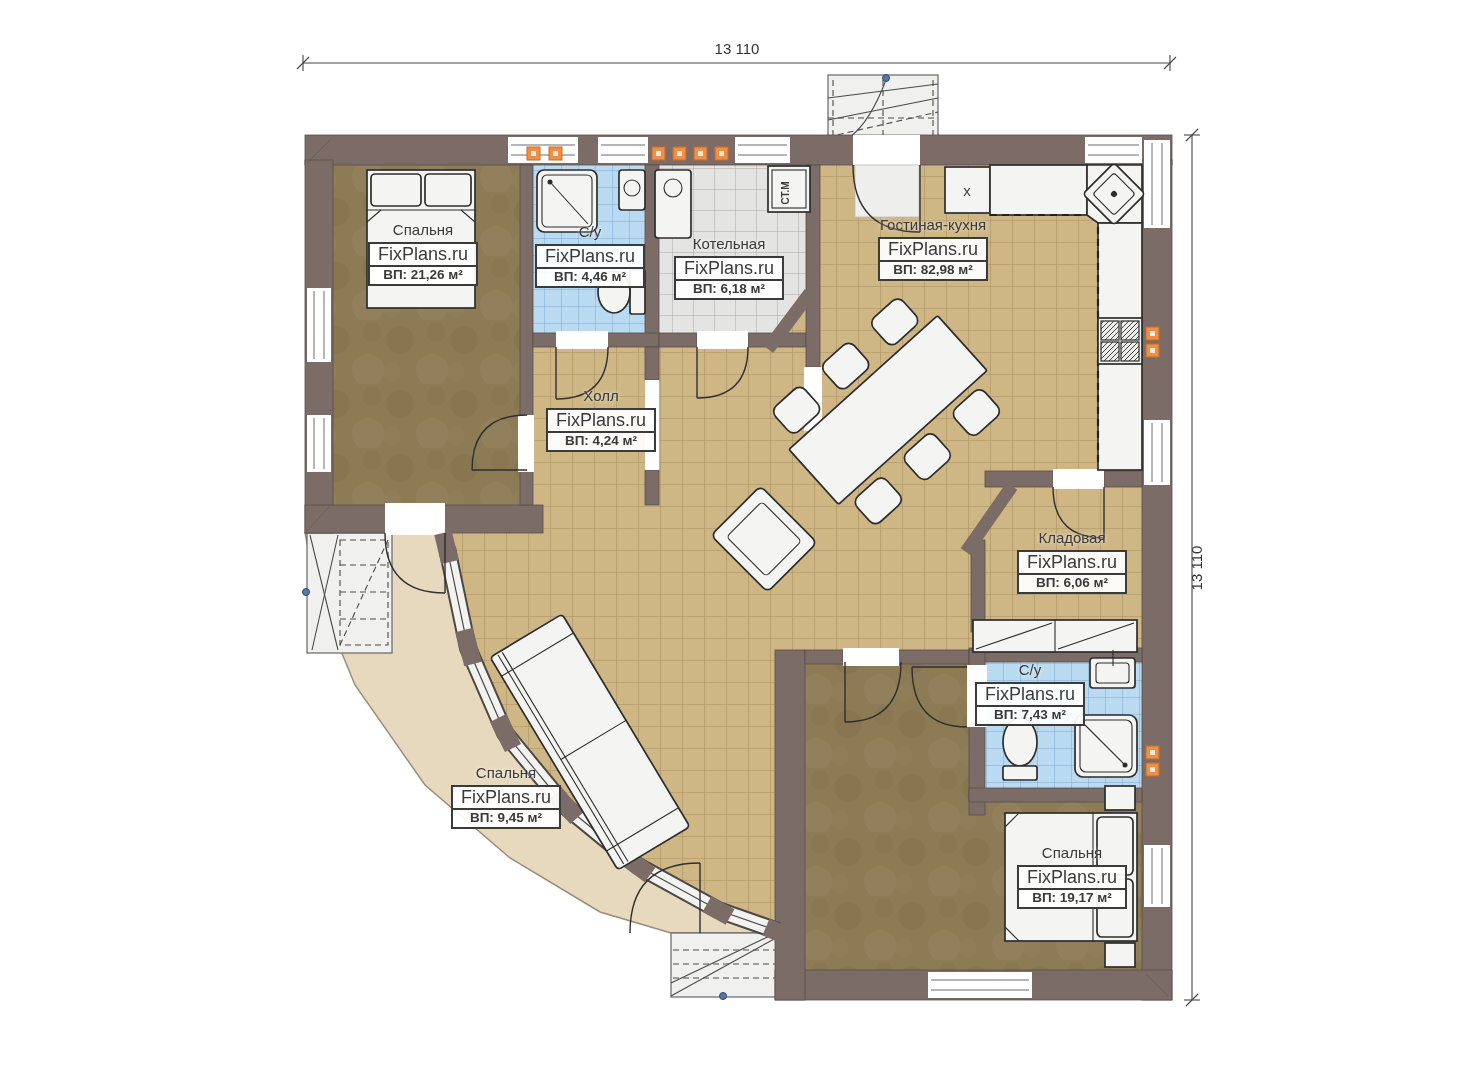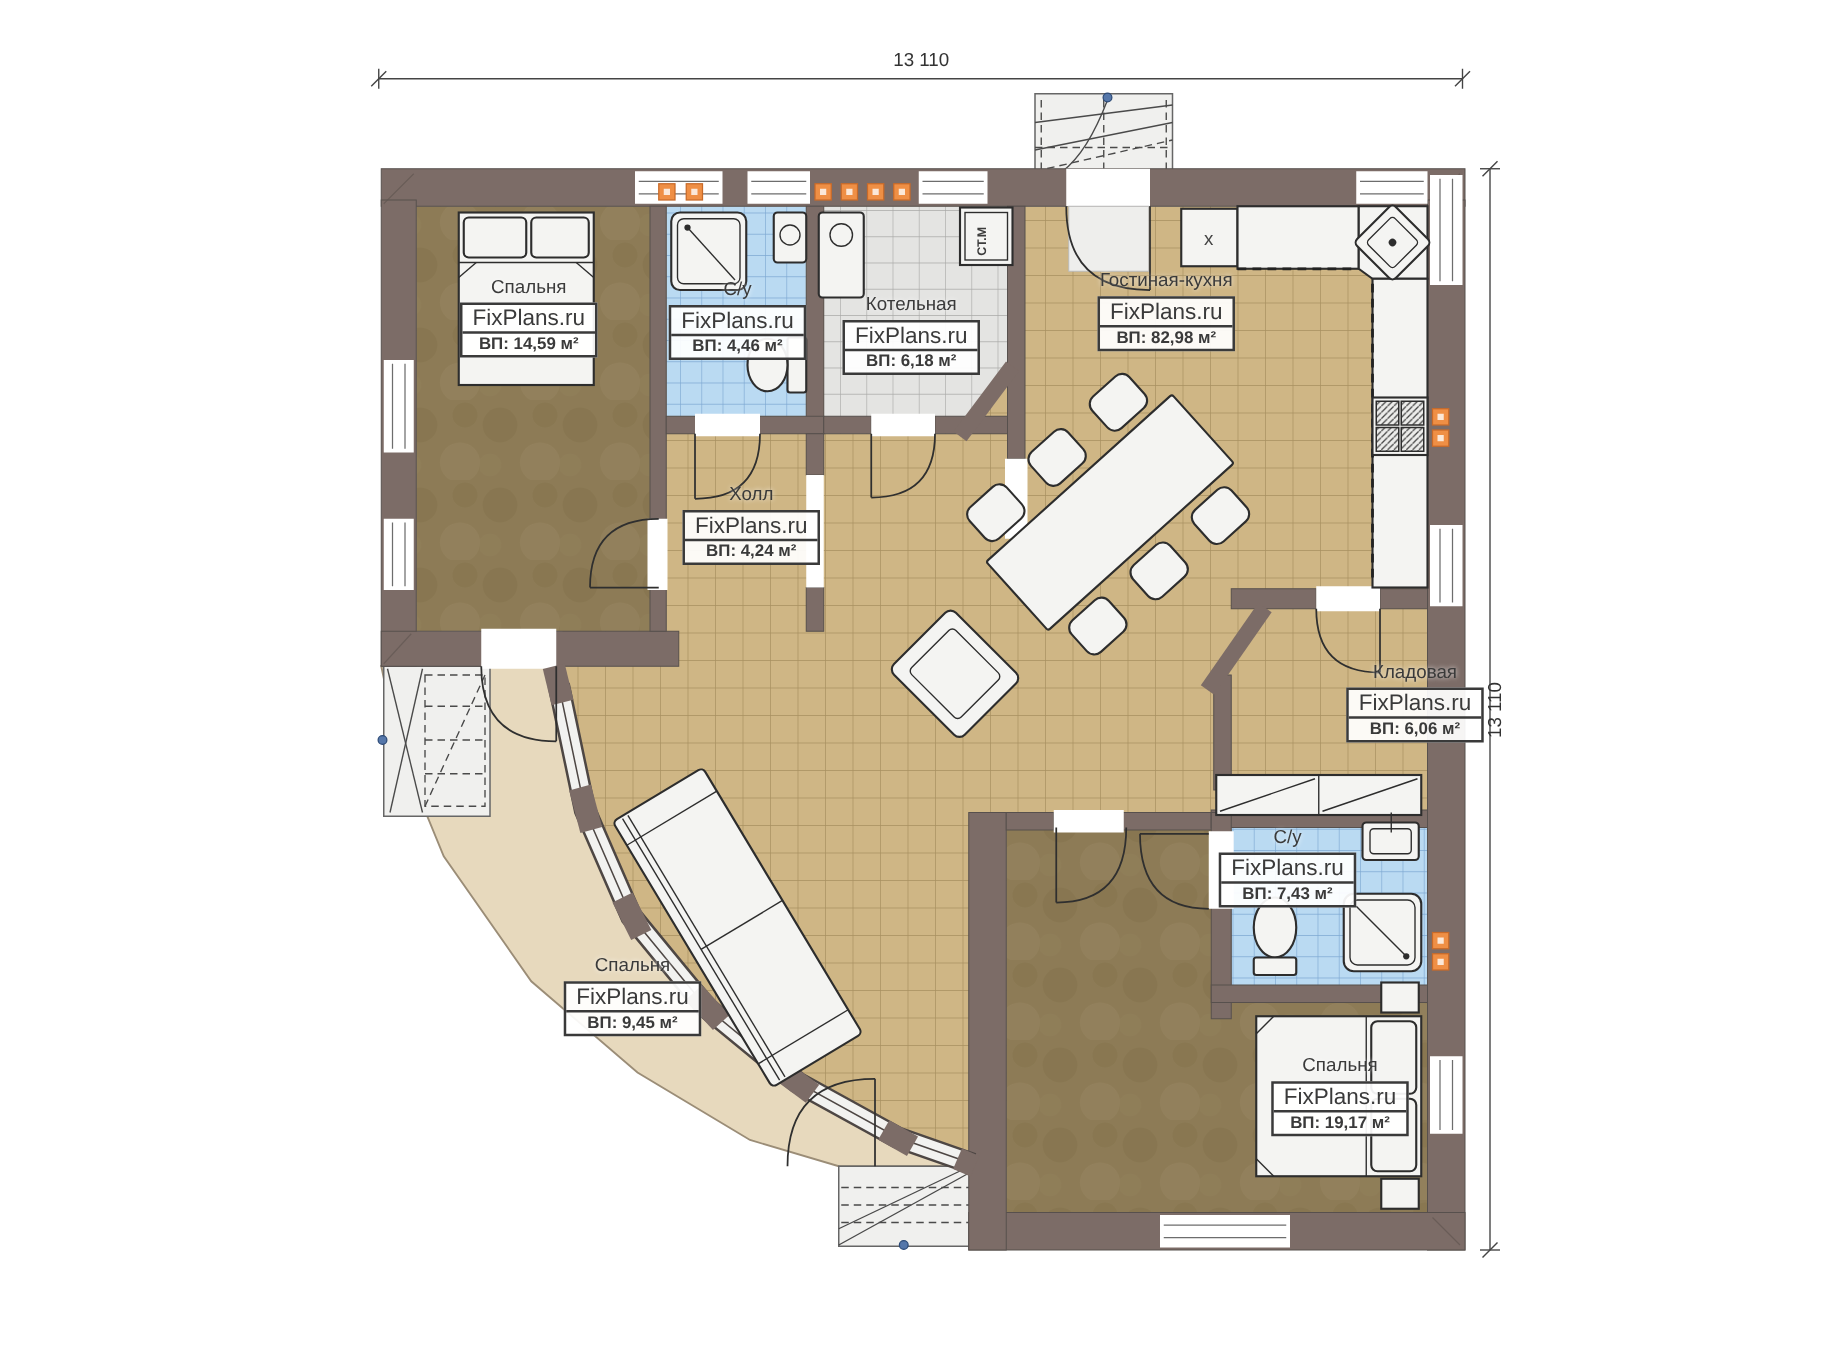--- a/index.html
+++ b/index.html
@@ -421,21 +421,21 @@
   <text class="x-label" x="967" y="196">x</text>
 </svg>
 
 <div class="dim-label dim-top">13 110</div>
 <div class="dim-label dim-right">13 110</div>
 
 <div class="room-label" style="left:423px;top:222px;">
   <div class="room-name">Спальня</div>
   <div class="room-box">
     <div class="room-brand">FixPlans.ru</div>
-    <div class="room-area">ВП: 14,59 м²</div>
+    <div class="room-area">ВП: 21,26 м²</div>
   </div>
 </div>
 
 <div class="room-label" style="left:590px;top:224px;">
   <div class="room-name">С/у</div>
   <div class="room-box">
     <div class="room-brand">FixPlans.ru</div>
     <div class="room-area">ВП: 4,46 м²</div>
   </div>
 </div>
@@ -457,21 +457,21 @@
 </div>
 
 <div class="room-label" style="left:601px;top:388px;text-align:center;">
   <div class="room-name">Холл</div>
   <div class="room-box">
     <div class="room-brand">FixPlans.ru</div>
     <div class="room-area">ВП: 4,24 м²</div>
   </div>
 </div>
 
-<div class="room-label" style="left:1124px;top:530px;padding-left:16px;">
+<div class="room-label" style="left:1064px;top:530px;padding-left:16px;">
   <div class="room-name">Кладовая</div>
   <div class="room-box">
     <div class="room-brand">FixPlans.ru</div>
     <div class="room-area">ВП: 6,06 м²</div>
   </div>
 </div>
 
 <div class="room-label" style="left:1030px;top:662px;">
   <div class="room-name">С/у</div>
   <div class="room-box">

